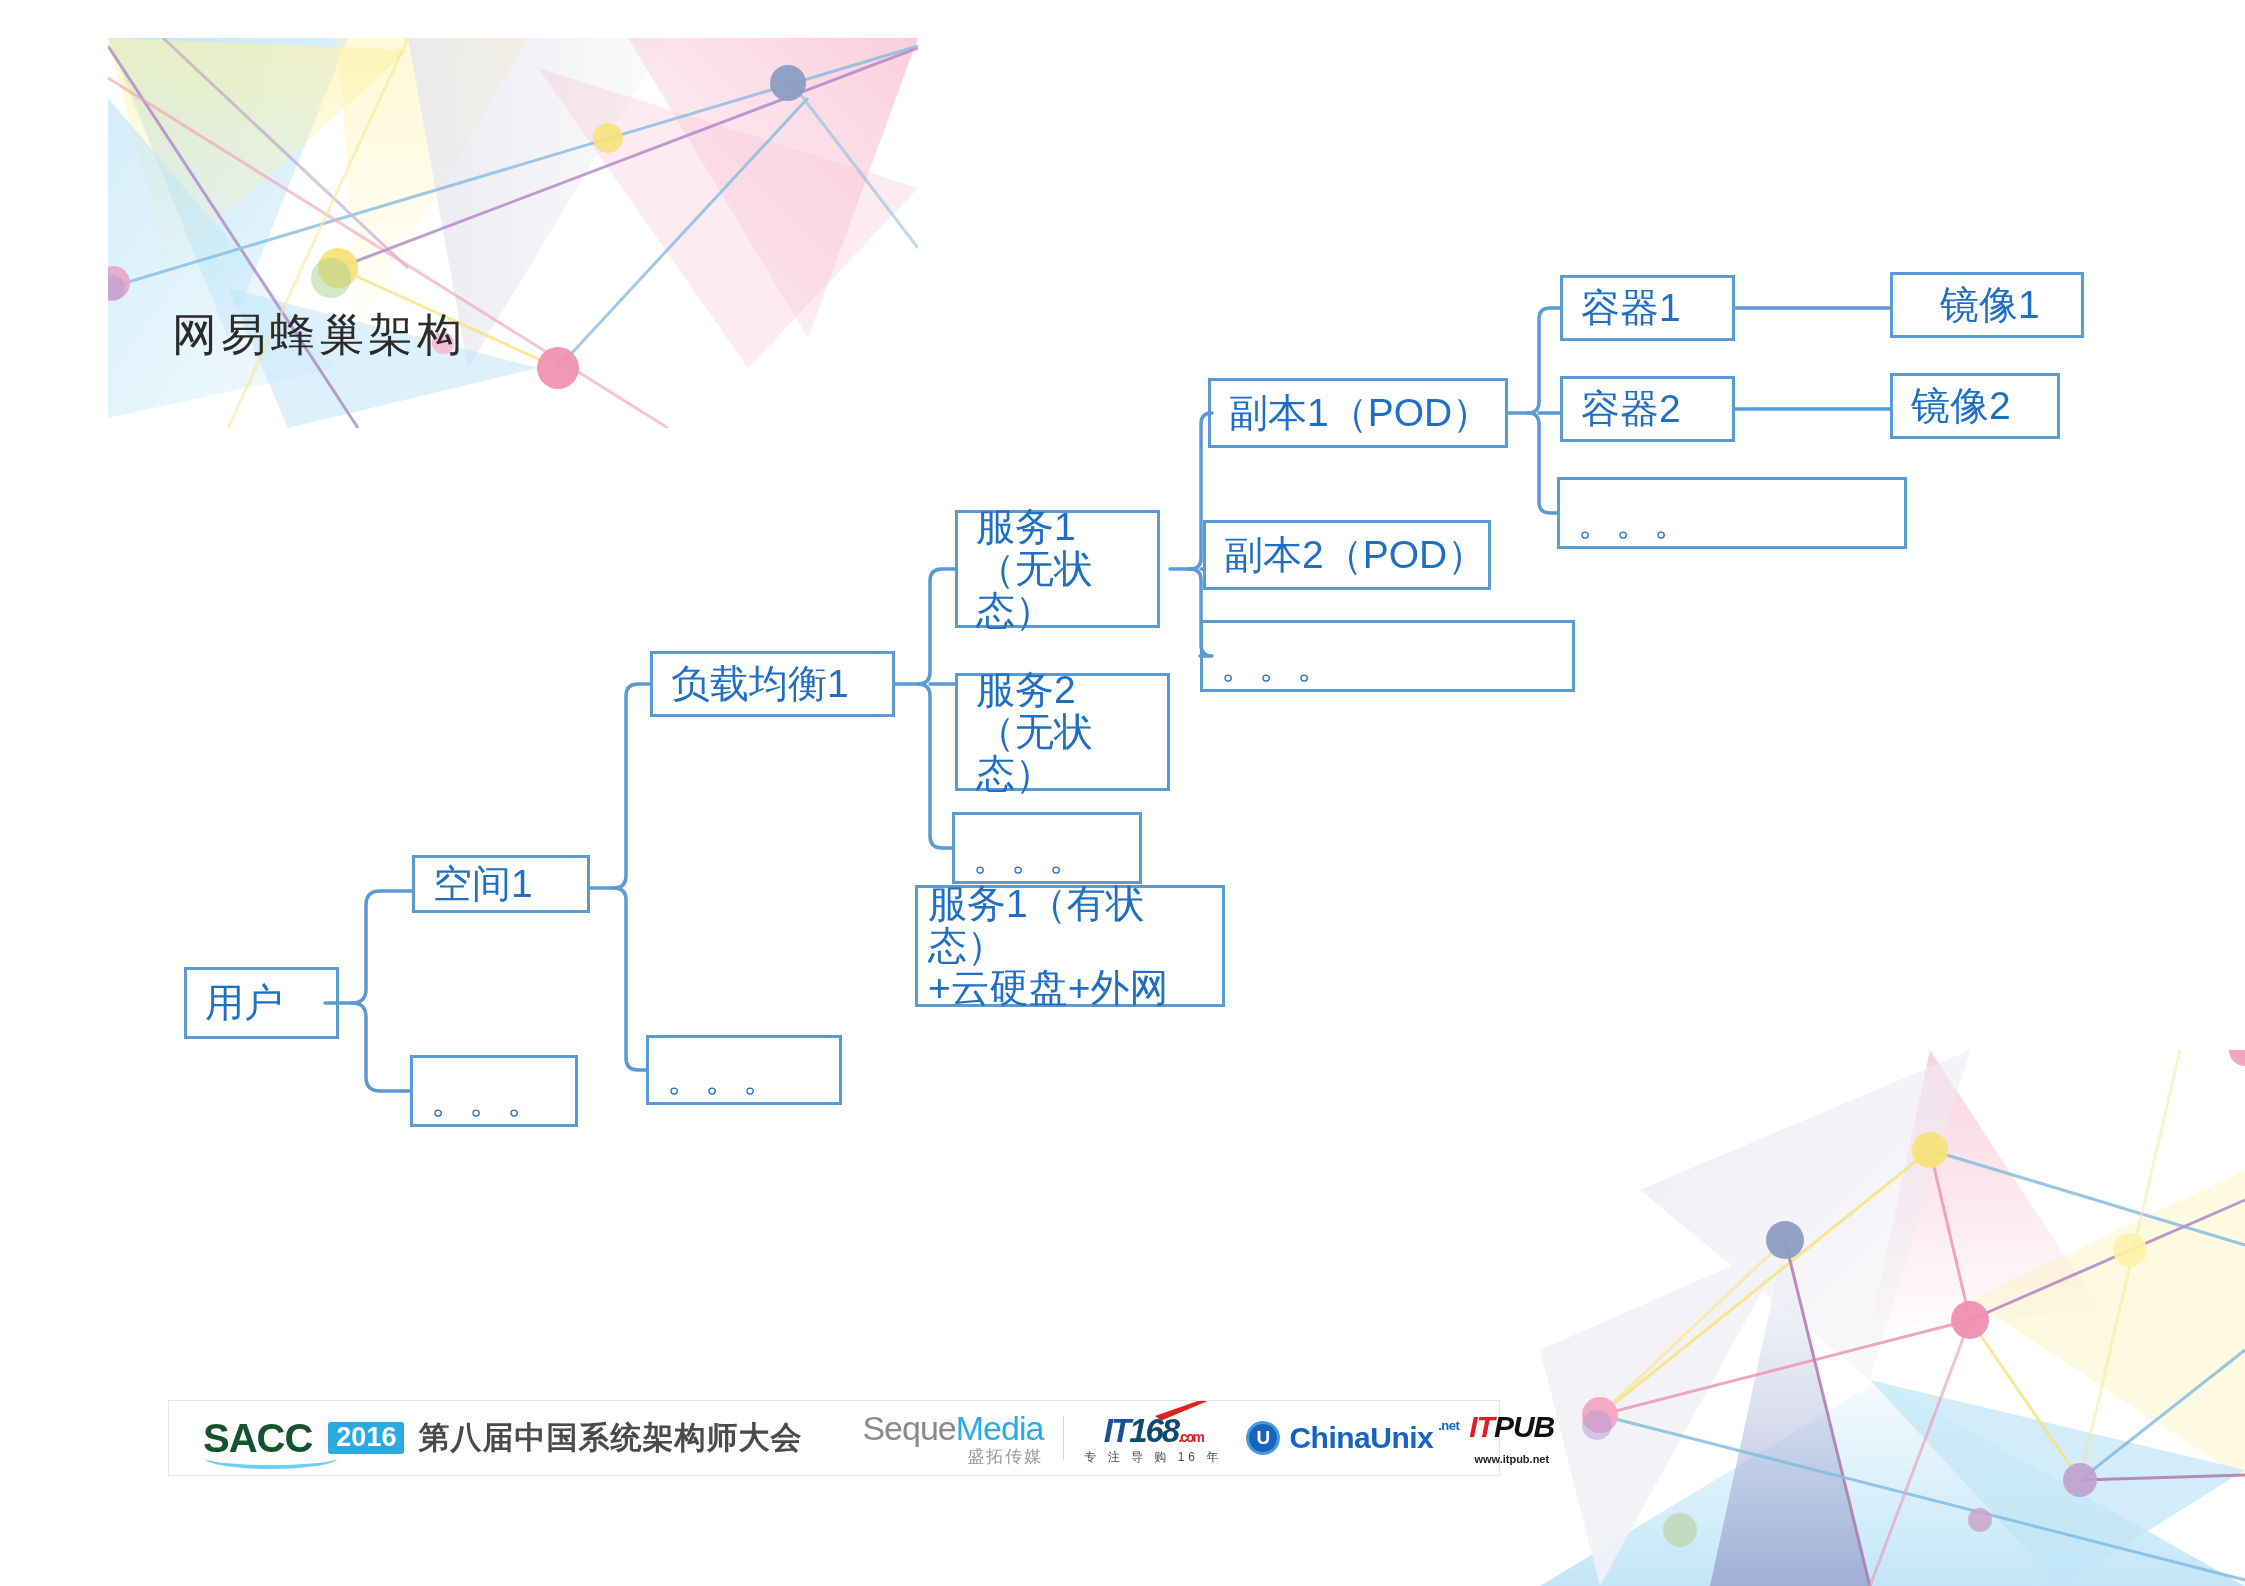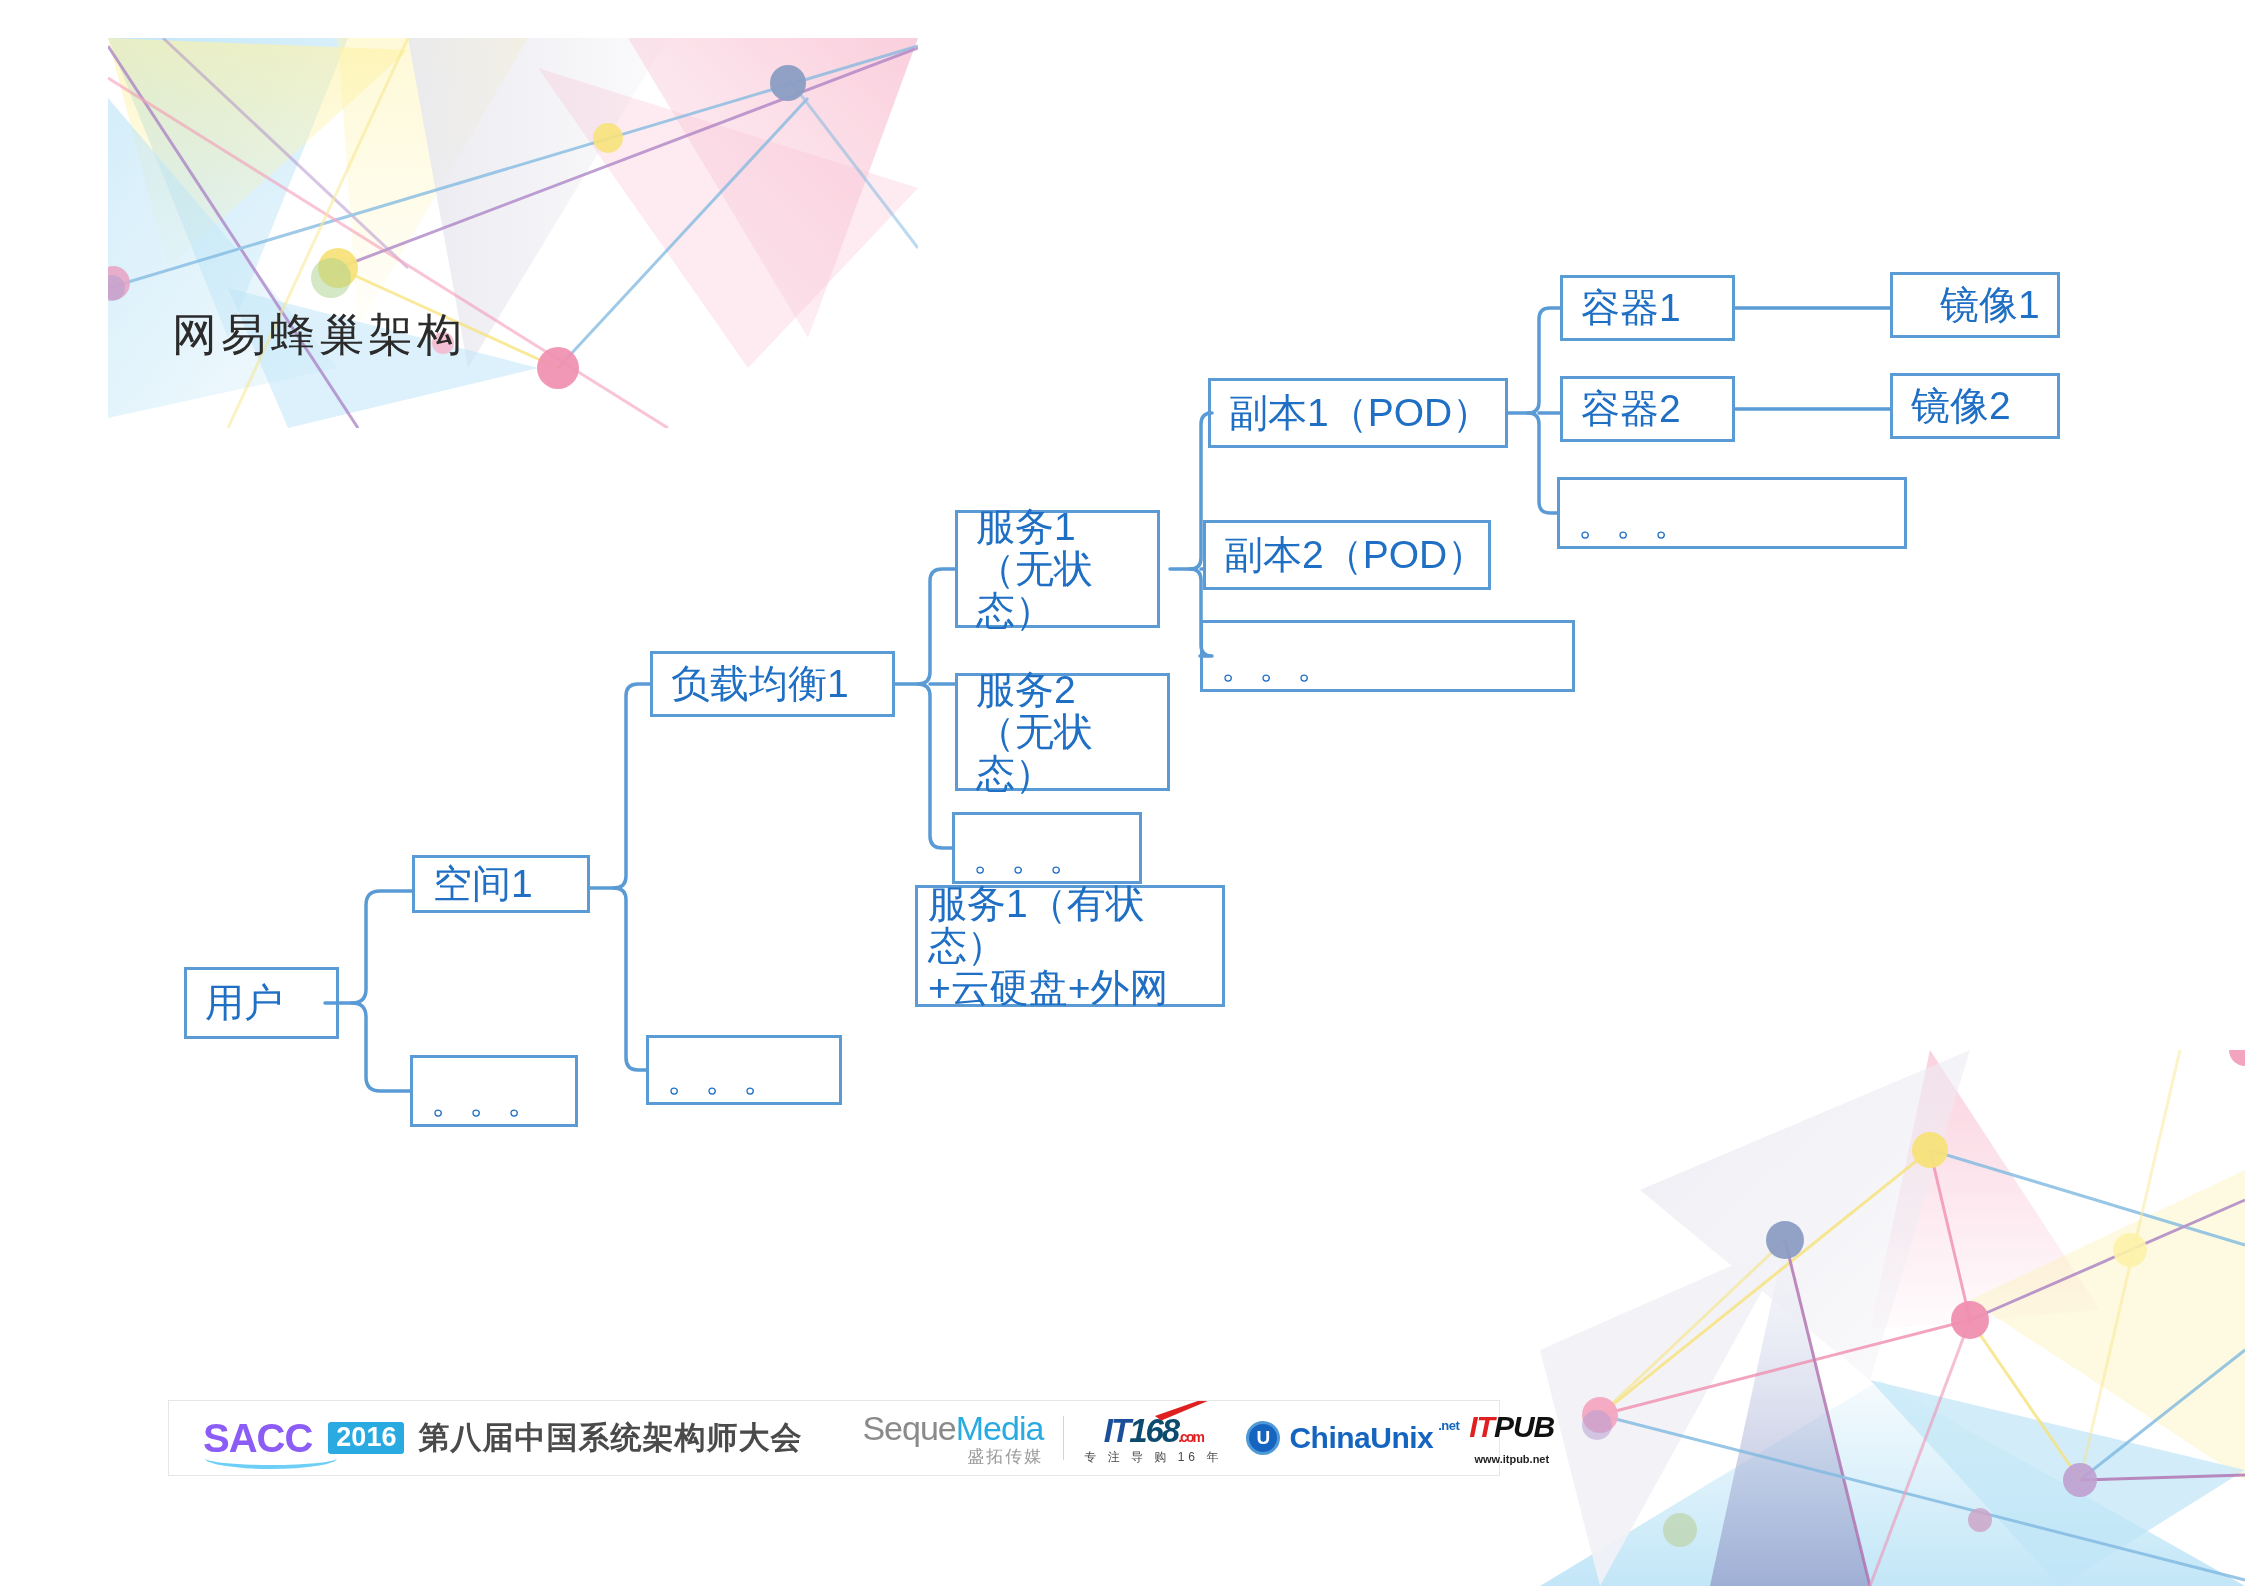--- a/index.html
+++ b/index.html
@@ -80,21 +80,21 @@
   #footer-inner {
     display: flex;
     align-items: center;
     gap: 0px;
     padding-left: 34px;
   }
   .sacc-logo {
     font-family: "Liberation Sans", sans-serif;
     font-weight: bold;
     font-size: 40px;
-    color: #8b5cf6;
+    color: #14532d;
     letter-spacing: -1px;
     position: relative;
     line-height: 1;
   }
   .sacc-underline {
     position: absolute;
     left: 2px; bottom: -11px;
     width: 132px; height: 9px;
     border-bottom: 4px solid #6ecff6;
     border-radius: 0 0 60% 60% / 0 0 100% 100%;
@@ -373,21 +373,21 @@
   </div>
 
   <div class="node" style="left:1560px; top:376px; width:175px; height:66px;">
     <span>容器2</span>
   </div>
 
   <div class="node dots" style="left:1557px; top:477px; width:350px; height:72px;">
     <span>。。。</span>
   </div>
 
-  <div class="node" style="left:1890px; top:272px; width:170px; height:66px;padding-left:47px;">
+  <div class="node" style="left:1890px; top:272px; width:194px; height:66px;padding-left:47px;">
     <span>镜像1</span>
   </div>
 
   <div class="node" style="left:1890px; top:373px; width:170px; height:66px;">
     <span>镜像2</span>
   </div>
 
   <div id="footer-bar">
     <div id="footer-inner">
 

